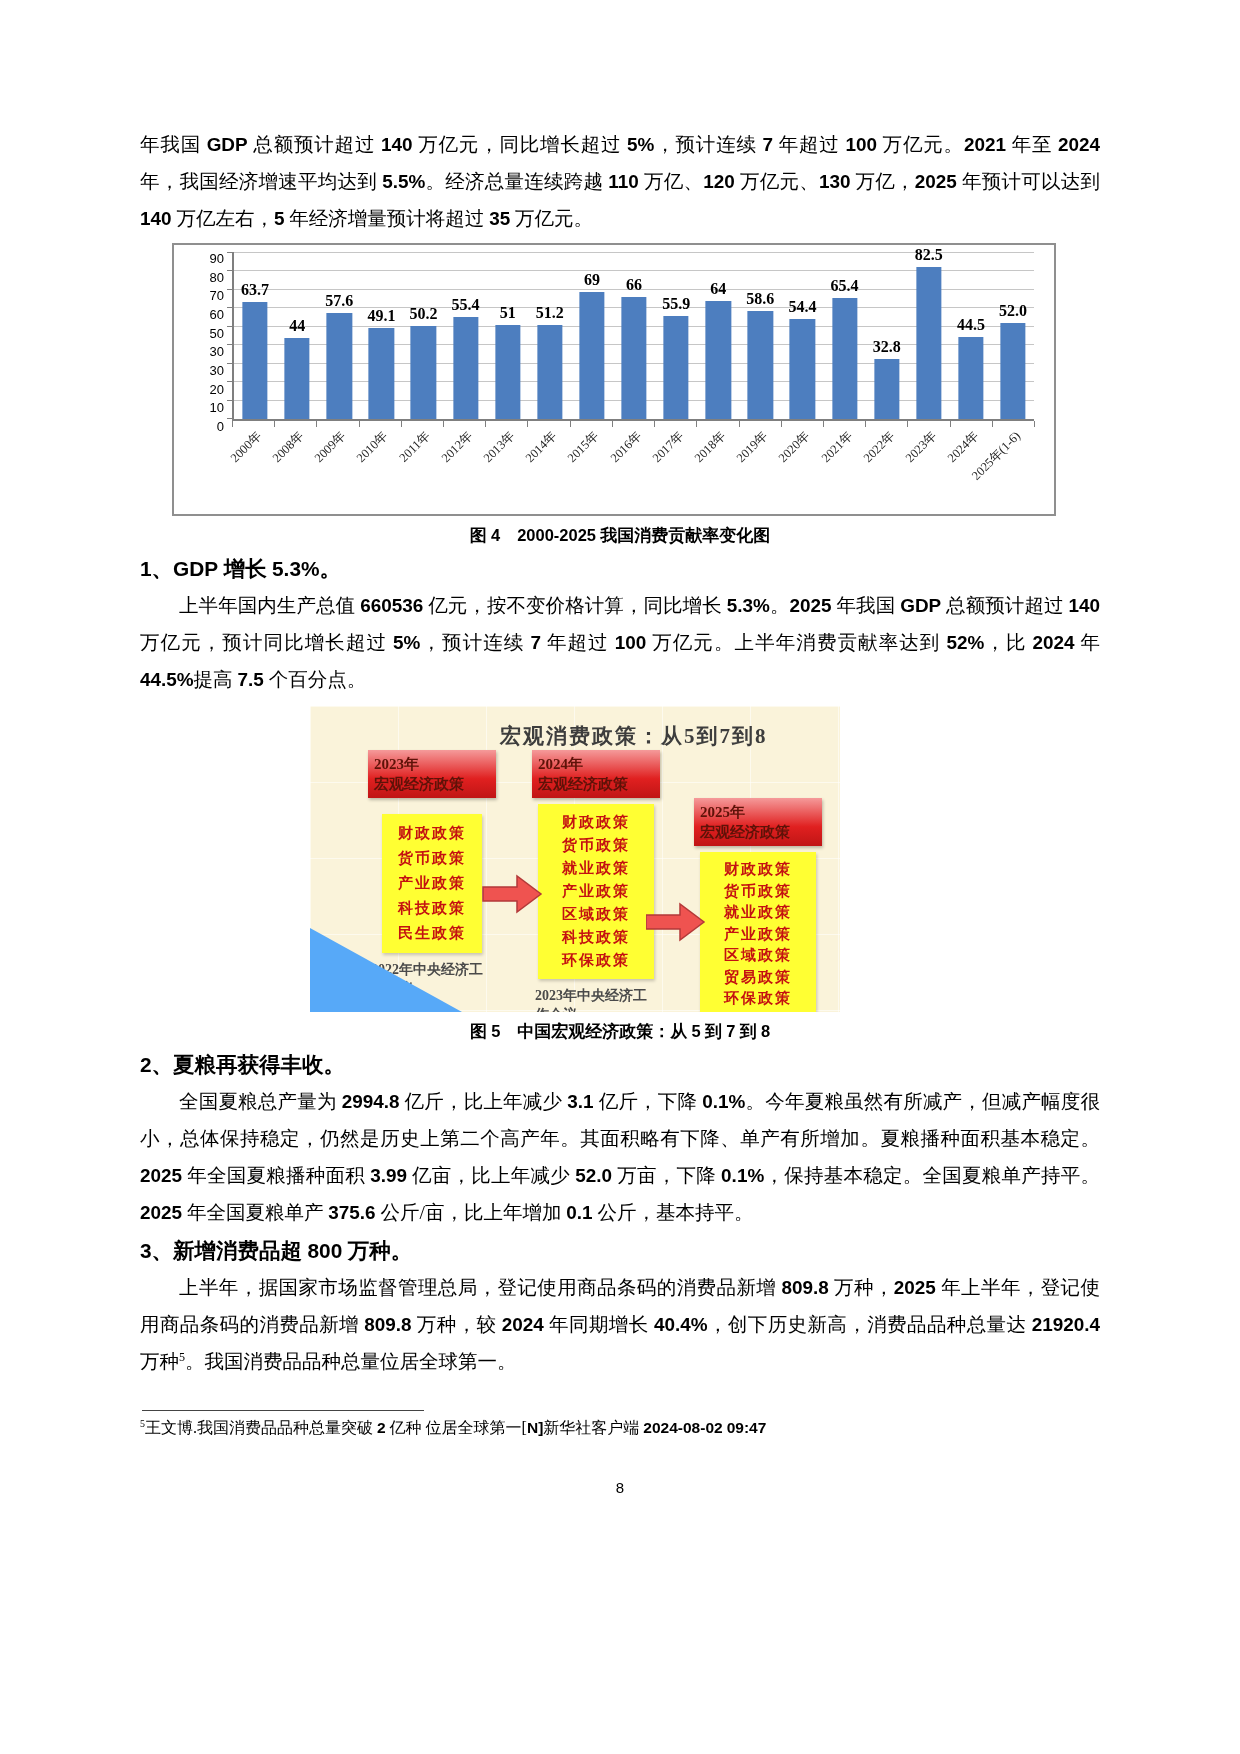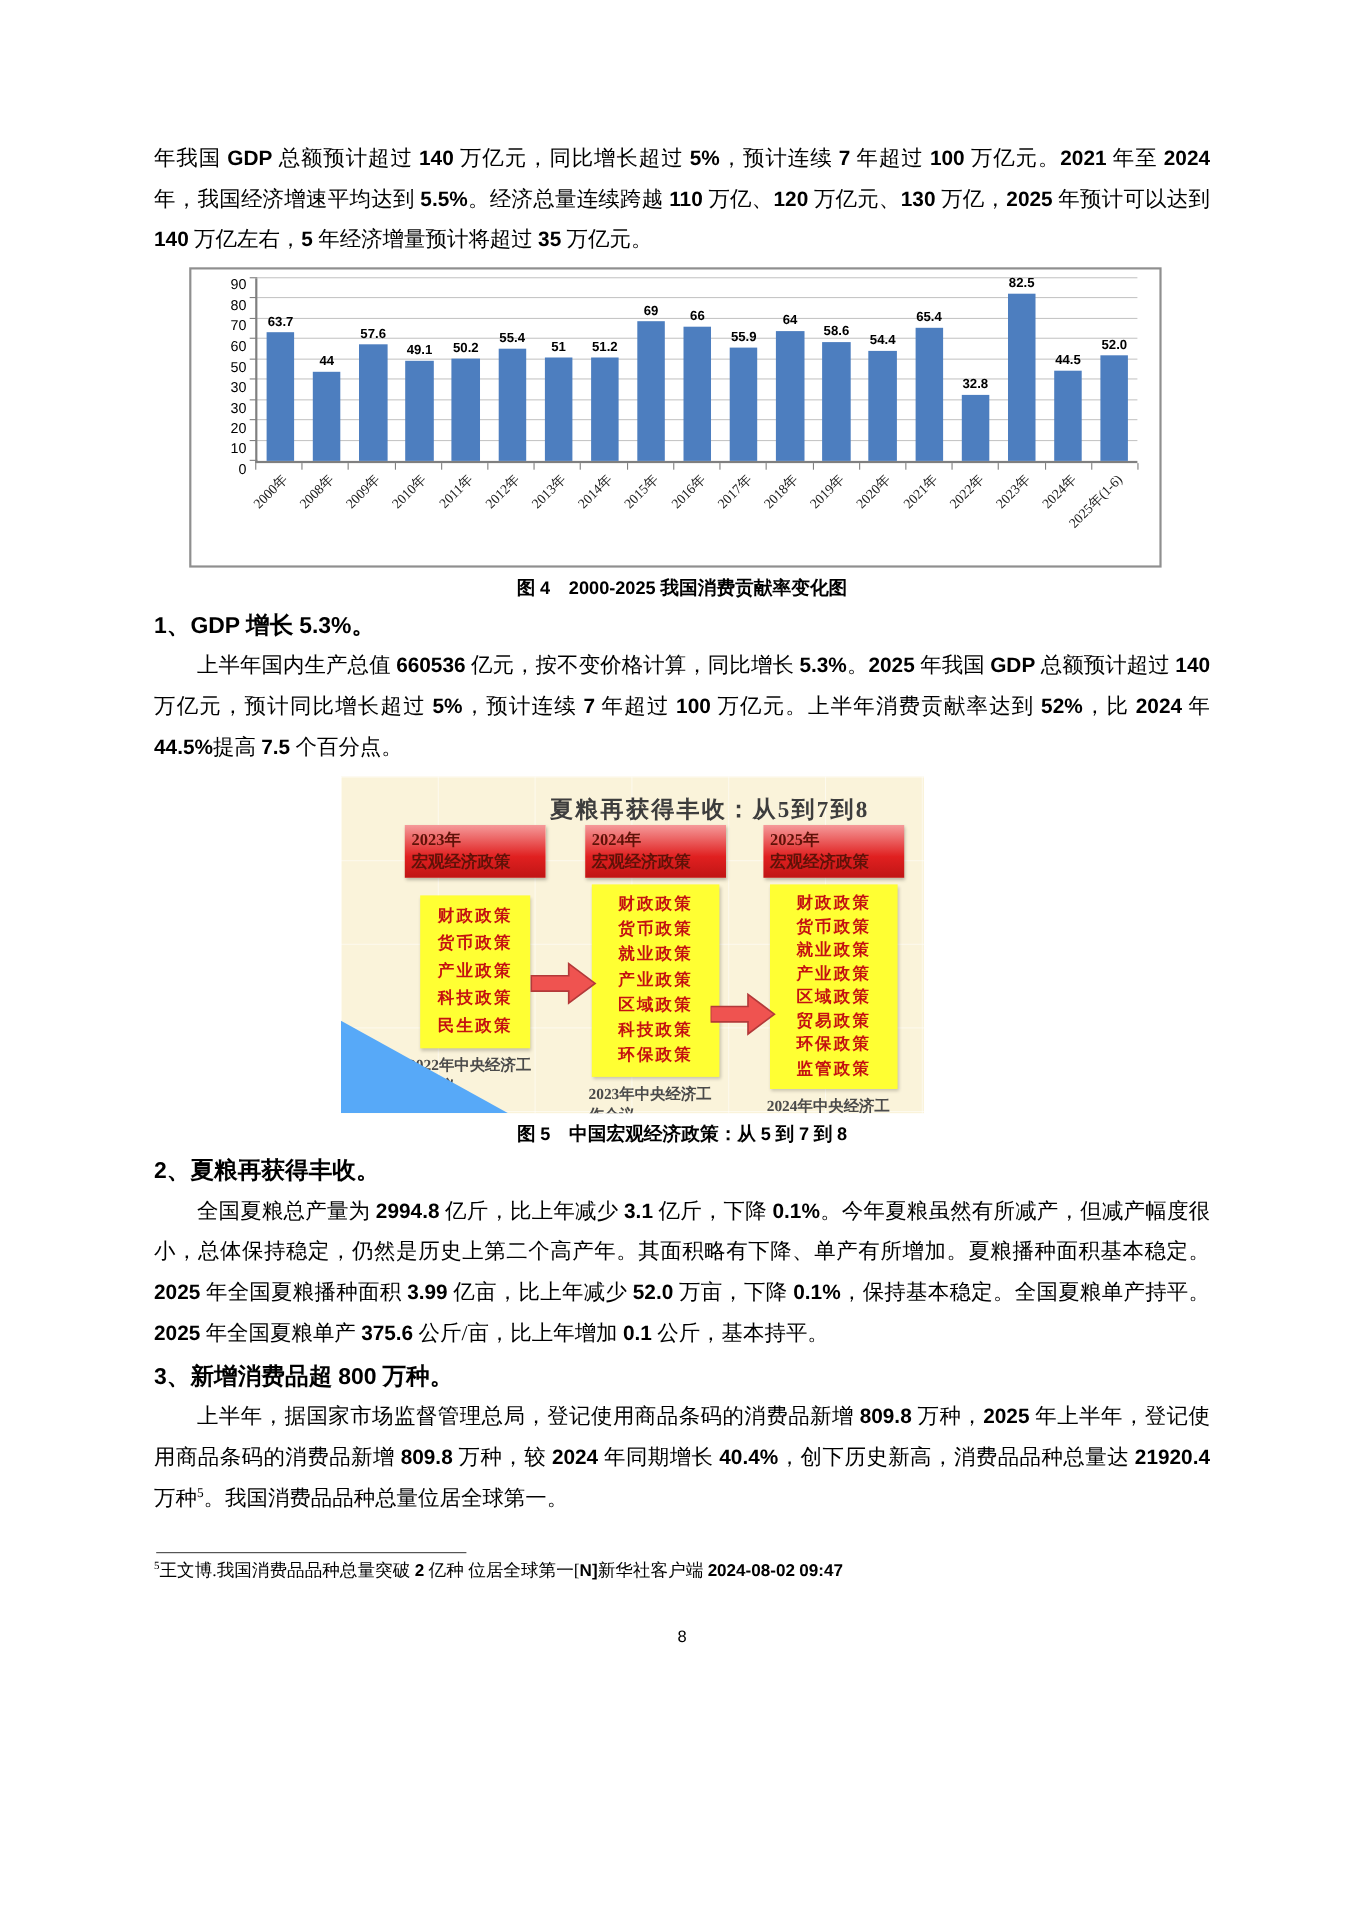--- a/index.html
+++ b/index.html
@@ -22,21 +22,21 @@
   .ytick{position:absolute;right:8px;font-family:"Liberation Sans","DejaVu Sans",sans-serif;
          font-size:13px;line-height:13px;transform:translateY(6px);color:#000;}
   .plot{position:relative;grid-column:2;grid-row:1;border-left:2px solid #7f7f7f;
         border-bottom:2px solid #7f7f7f;display:flex;align-items:flex-end;}
   .gridline{position:absolute;left:0;right:0;height:1px;background:#c6c6c6;}
   .ymark{position:absolute;left:-7px;width:7px;height:1px;background:#7f7f7f;}
   .slot{position:relative;flex:1;height:100%;z-index:1;}
   .bar{position:absolute;bottom:0;left:50%;transform:translateX(-50%);width:60%;
        background:#4d7ebf;}
   .bval{position:absolute;left:50%;transform:translateX(-50%);white-space:nowrap;
-        font-family:Liberation Sans, sans-serif;font-size:12px;font-weight:600;}
+        font-family:Liberation Serif, serif;font-size:16px;font-weight:600;}
   .xaxis{position:relative;grid-column:2;grid-row:2;}
   .xmark{position:absolute;top:0;width:1px;height:6px;background:#7f7f7f;}
   .xtickwrap{position:absolute;top:7px;width:0;}
   .xtick{position:absolute;right:0;top:0;white-space:nowrap;font-size:12.5px;color:#222;
          font-family:"Liberation Serif","DejaVu Serif",serif;
          transform:rotate(-45deg);transform-origin:top right;display:inline-block;}
 
   
   .fig5{position:relative;margin:8px 0 0 170px;width:530px;height:306px;background:#faf3da;
         background-image:linear-gradient(rgba(255,255,255,.55) 1px,transparent 1px),
@@ -263,21 +263,21 @@
           </div>
       </div>
     </figure>
 
     <div class="caption mix">图 <span class="num">4</span>　<span class="num">2000-2025</span> 我国消费贡献率变化图</div>
 
     <h2 class="sec mix"><span class="num">1</span>、<span class="num">GDP</span> 增长 <span class="num">5.3%</span>。</h2>
     <p class="body indent mix">上半年国内生产总值 <span class="num">660536</span> 亿元，按不变价格计算，同比增长 <span class="num">5.3%</span>。<span class="num">2025</span> 年我国 <span class="num">GDP</span> 总额预计超过 <span class="num">140</span> 万亿元，预计同比增长超过 <span class="num">5%</span>，预计连续 <span class="num">7</span> 年超过 <span class="num">100</span> 万亿元。上半年消费贡献率达到 <span class="num">52%</span>，比 <span class="num">2024</span> 年 <span class="num">44.5%</span>提高 <span class="num">7.5</span> 个百分点。</p>
 
     <div class="fig5">
-      <div class="f5title">夏粮再获得丰收：从5到7到8</div>
+      <div class="f5title">宏观消费政策：从5到7到8</div>
       <div id="f5cols">
           <div class="f5col" style="left: 58px;">
             <div class="f5hd">
               <div class="f5hdy">2023年</div>
               <div class="f5hdl">宏观经济政策</div>
             </div>
             <div class="f5box" style="width: 96px; margin: 16px auto 0px; line-height: 25px;">
               <div class="f5p">财政政策</div>
               <div class="f5p">货币政策</div>
               <div class="f5p">产业政策</div>
@@ -295,21 +295,21 @@
               <div class="f5p">财政政策</div>
               <div class="f5p">货币政策</div>
               <div class="f5p">就业政策</div>
               <div class="f5p">产业政策</div>
               <div class="f5p">区域政策</div>
               <div class="f5p">科技政策</div>
               <div class="f5p">环保政策</div>
             </div>
             <div class="f5ft" style="width: 112px;">2023年中央经济工作会议</div>
           </div>
-          <div class="f5col" style="left: 384px;">
+          <div class="f5col" style="left: 384px; margin-top: 48px;">
             <div class="f5hd">
               <div class="f5hdy">2025年</div>
               <div class="f5hdl">宏观经济政策</div>
             </div>
             <div class="f5box" style="width: 112px; margin: 6px auto 0px; line-height: 21.5px;">
               <div class="f5p">财政政策</div>
               <div class="f5p">货币政策</div>
               <div class="f5p">就业政策</div>
               <div class="f5p">产业政策</div>
               <div class="f5p">区域政策</div>

